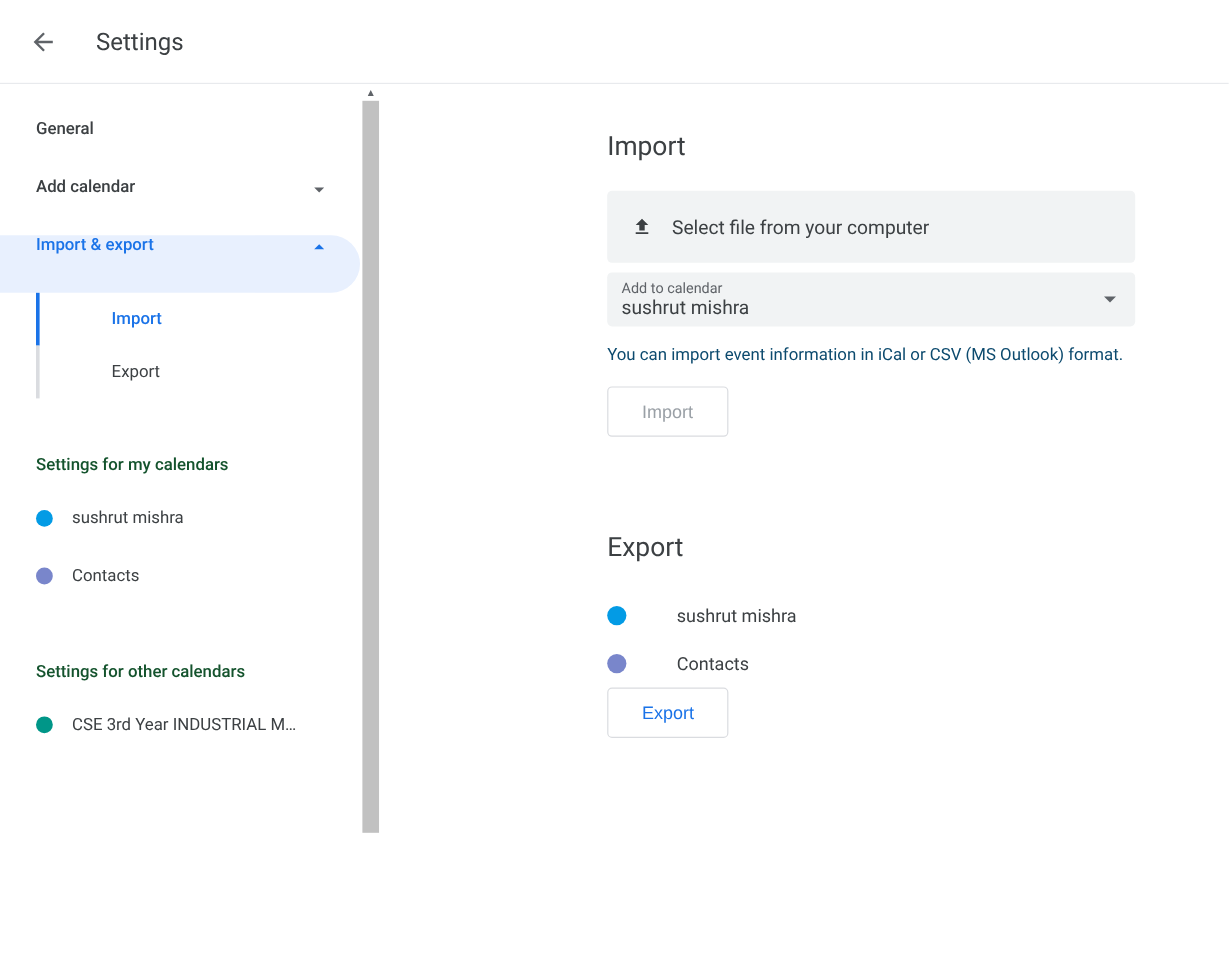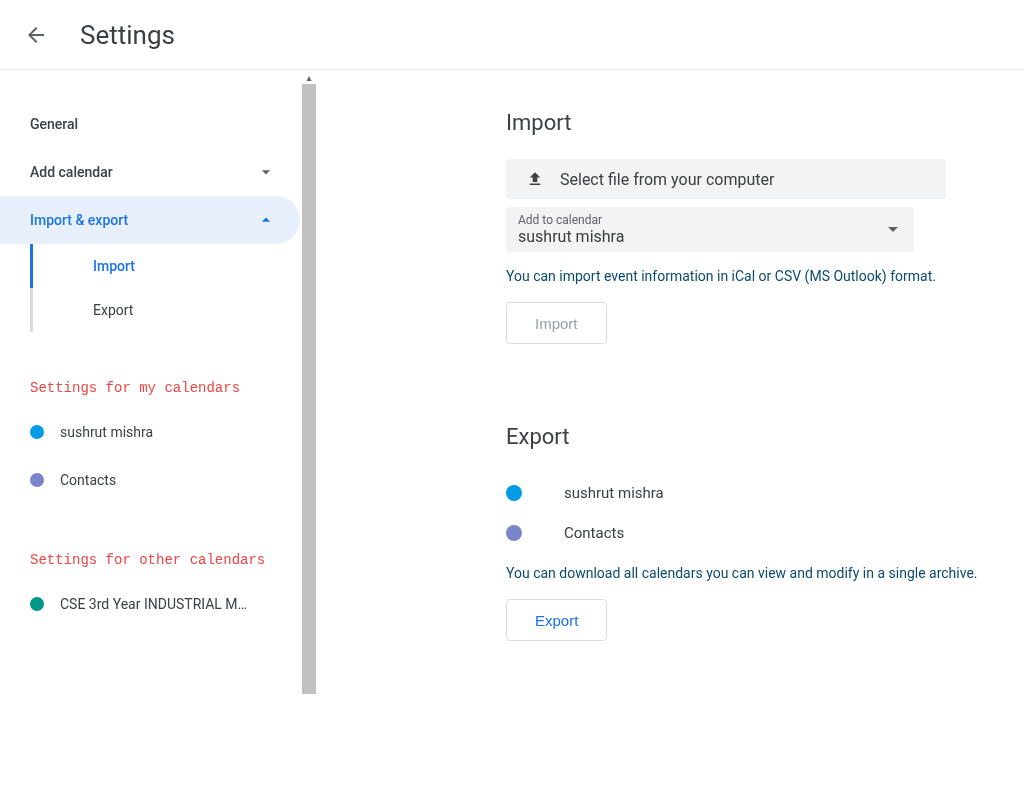--- a/index.html
+++ b/index.html
@@ -33,21 +33,21 @@
       align-items: center;
       justify-content: center;
       margin-right: 24px;
     }
     .back-btn svg {
       width: 24px;
       height: 24px;
       fill: #5f6368;
     }
     .page-title {
-      font-size: 26px;
+      font-size: 20px;
       font-weight: 400;
       color: #3c4043;
     }
     .content-area {
       display: flex;
       height: calc(100% - 70px);
       position: relative;
     }
     .sidebar-wrap {
       width: 316px;
@@ -75,21 +75,21 @@
       font-size: 10px;
       color: #5f6368;
     }
     .sidebar {
       width: 300px;
       padding-left: 0;
     }
     .nav-item {
       height: 48px;
       display: flex;
-      align-items: center;
+      align-items: flex-start;
       padding-left: 30px;
       padding-right: 24px;
       cursor: pointer;
       font-size: 14px;
       color: #3c4043;
       border-radius: 0 24px 24px 0;
     }
     .nav-item.top-level {
       font-weight: 500;
       justify-content: space-between;
@@ -122,23 +122,22 @@
       width: 20px;
       height: 20px;
       fill: #5f6368;
     }
     .chevron.blue {
       fill: #1a73e8;
     }
     .section-header {
       font-size: 14px;
       font-weight: 500;
-      color: #ef4444;
+      color: #14532d;
       padding: 48px 24px 12px 30px;
-      font-family: Liberation Mono, monospace;
     }
     .cal-item {
       height: 48px;
       display: flex;
       align-items: center;
       padding-left: 30px;
       padding-right: 16px;
       cursor: pointer;
       font-size: 14px;
       gap: 16px;
@@ -163,41 +162,41 @@
       margin-bottom: 80px;
     }
     .section-title {
       font-size: 22px;
       font-weight: 400;
       color: #3c4043;
       margin-bottom: 24px;
     }
     .file-select {
       width: 440px;
-      height: 40px;
+      height: 60px;
       background: #f1f3f4;
       border-radius: 4px;
       display: flex;
       align-items: center;
       padding: 0 20px;
       gap: 16px;
       cursor: pointer;
       margin-bottom: 8px;
     }
     .upload-icon {
       width: 18px;
       height: 18px;
       fill: #3c4043;
     }
     .file-select-text {
       font-size: 16px;
       color: #3c4043;
     }
     .dropdown {
-      width: 408px;
+      width: 440px;
       background: #f1f3f4;
       border-radius: 4px;
       padding: 6px 16px 6px 12px;
       margin-bottom: 16px;
       cursor: pointer;
       display: flex;
       justify-content: space-between;
       align-items: center;
     }
     .dropdown-content {
@@ -349,19 +348,18 @@
 
       <div class="export-cal-item">
         <span class="export-dot" style="background:#039be5"></span>
         <span>sushrut mishra</span>
       </div>
       <div class="export-cal-item">
         <span class="export-dot" style="background:#7986cb"></span>
         <span>Contacts</span>
       </div>
 
-      <p class="hint-text" style="margin-top:12px;">You can download all calendars you can view and modify in a single archive.</p>
 
       <button class="action-btn primary">Export</button>
     </div>
 
   </div>
 </div>
 
 </body></html>

